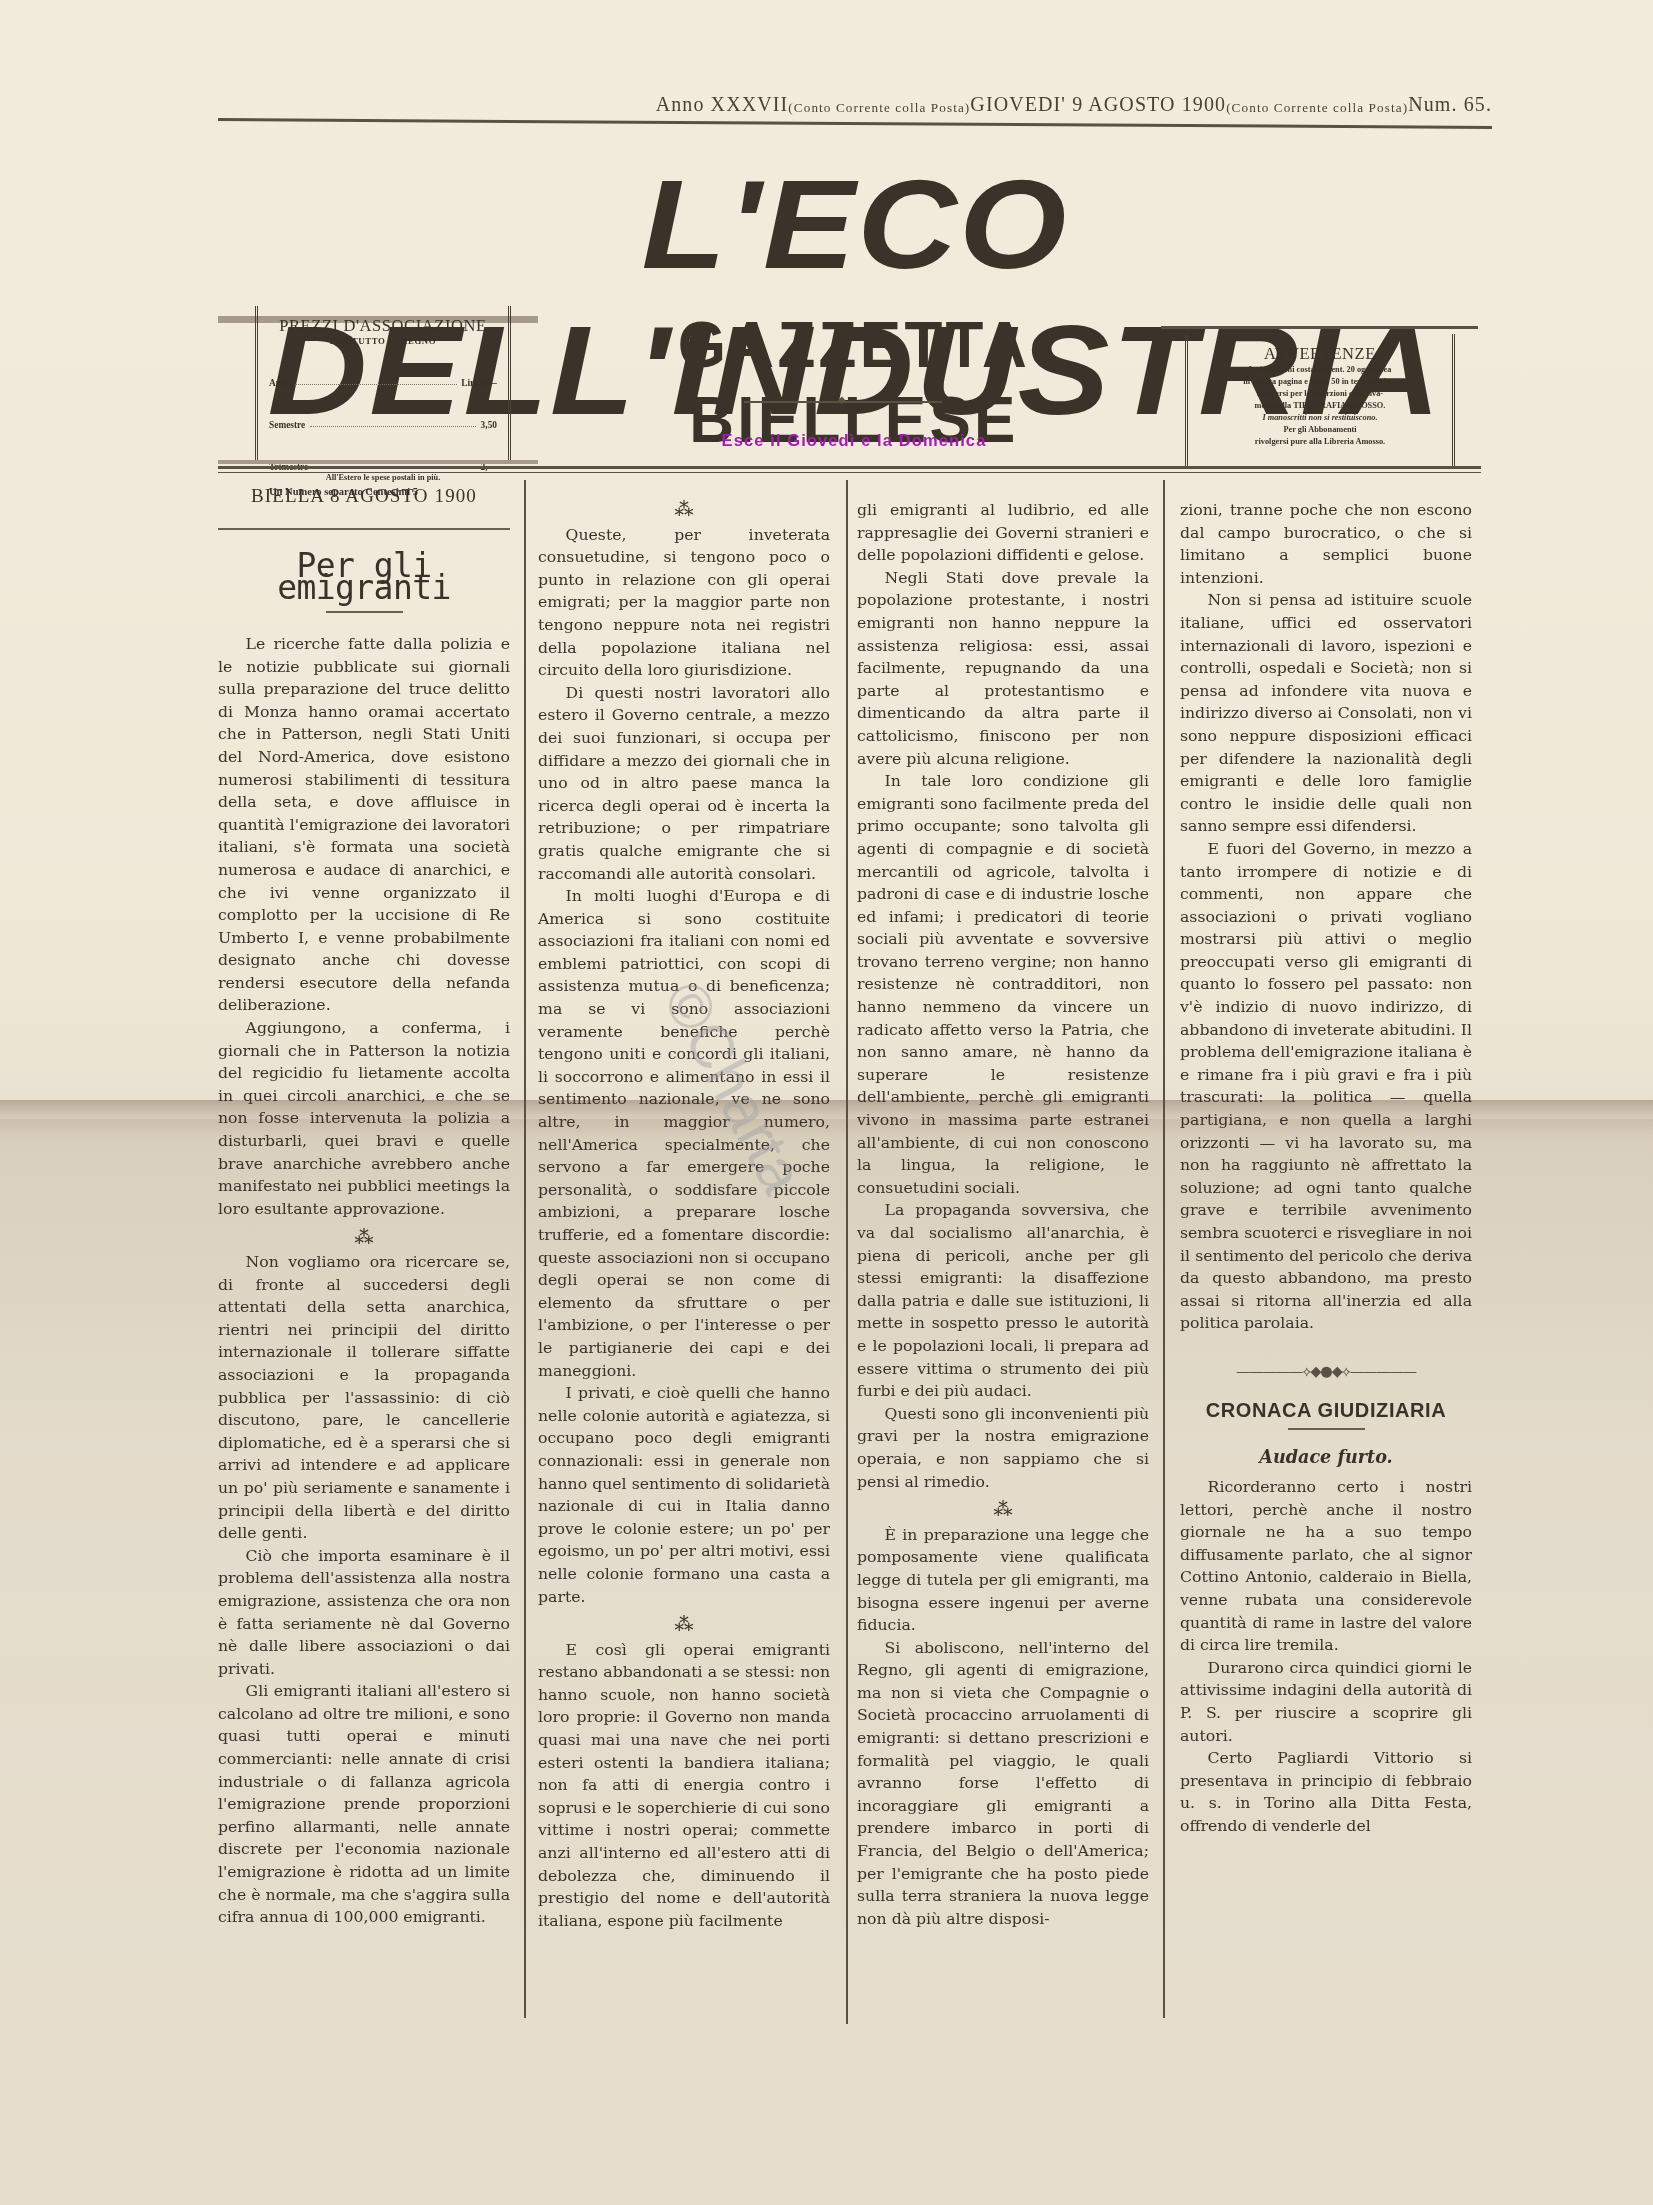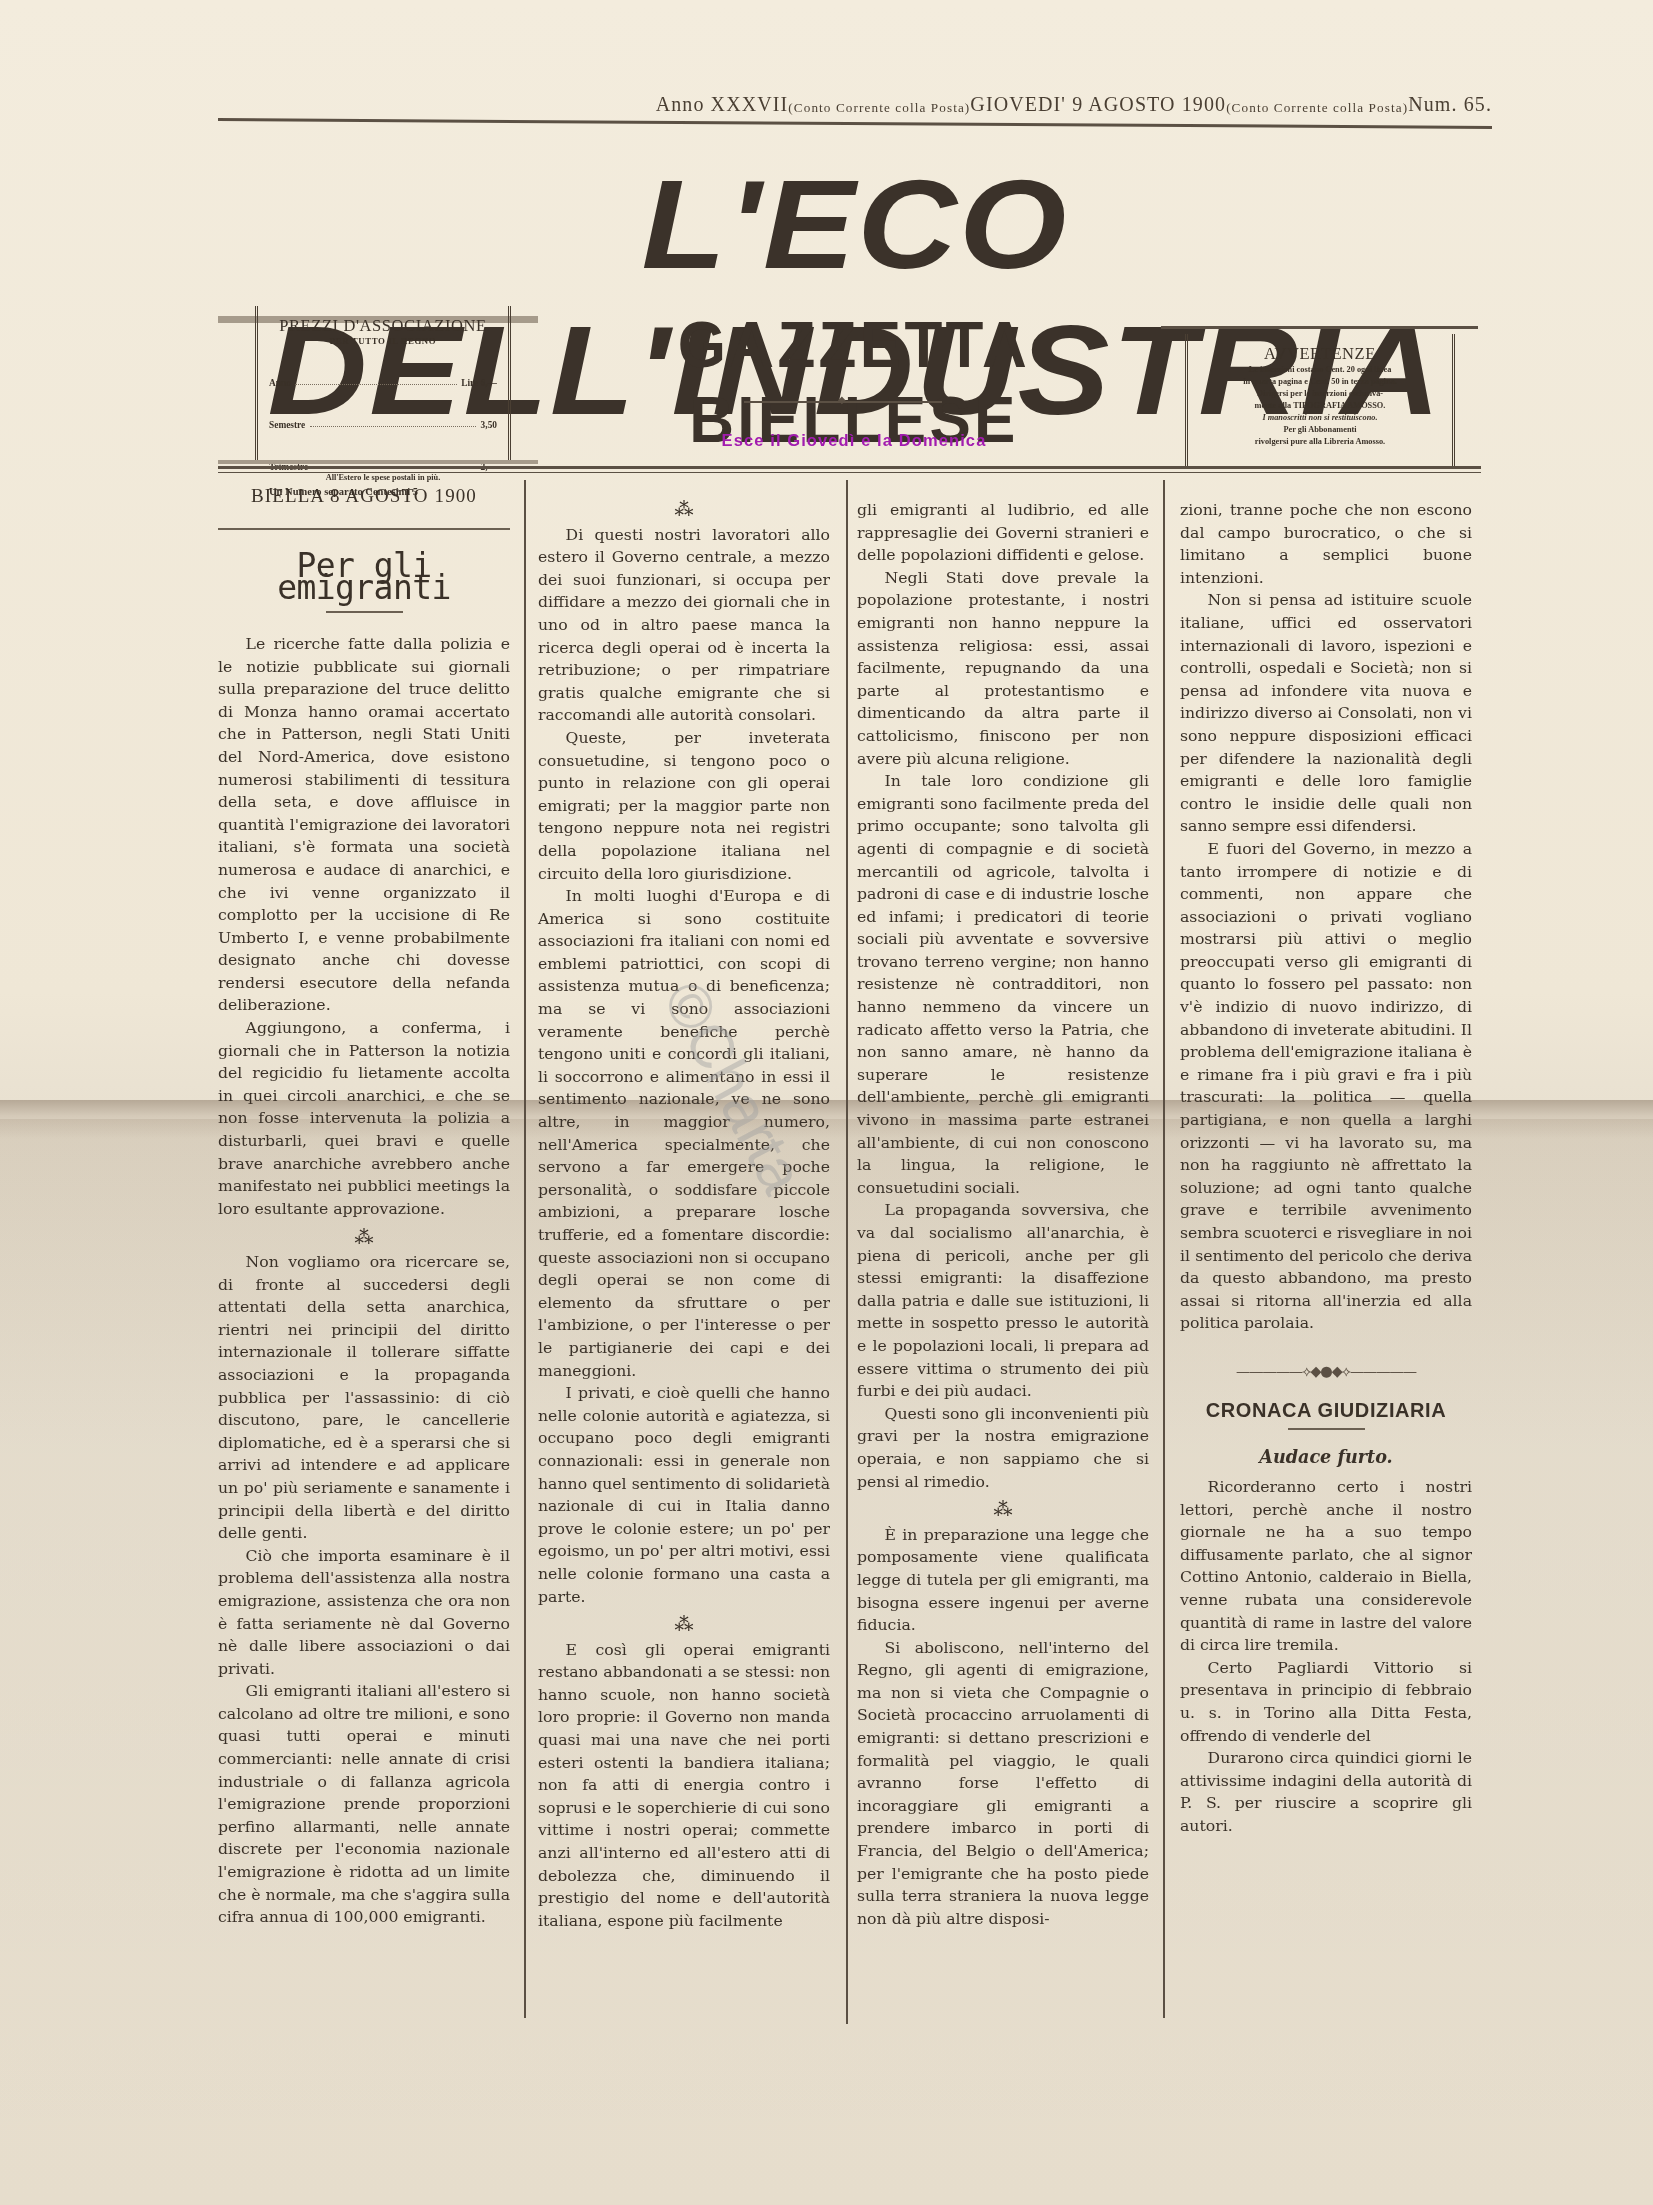--- a/index.html
+++ b/index.html
@@ -152,22 +152,22 @@
   <p>Le ricerche fatte dalla polizia e le notizie pubblicate sui giornali sulla preparazione del truce delitto di Monza hanno oramai accertato che in Patterson, negli Stati Uniti del Nord-America, dove esistono numerosi stabilimenti di tessitura della seta, e dove affluisce in quantità l'emigrazione dei lavoratori italiani, s'è formata una società numerosa e audace di anarchici, e che ivi venne organizzato il complotto per la uccisione di Re Umberto I, e venne probabilmente designato anche chi dovesse rendersi esecutore della nefanda deliberazione.</p>
   <p>Aggiungono, a conferma, i giornali che in Patterson la notizia del regicidio fu lietamente accolta in quei circoli anarchici, e che se non fosse intervenuta la polizia a disturbarli, quei bravi e quelle brave anarchiche avrebbero anche manifestato nei pubblici meetings la loro esultante approvazione.</p>
   <div class="asterism">⁂</div>
   <p>Non vogliamo ora ricercare se, di fronte al succedersi degli attentati della setta anarchica, rientri nei principii del diritto internazionale il tollerare siffatte associazioni e la propaganda pubblica per l'assassinio: di ciò discutono, pare, le cancellerie diplomatiche, ed è a sperarsi che si arrivi ad intendere e ad applicare un po' più seriamente e sanamente i principii della libertà e del diritto delle genti.</p>
   <p>Ciò che importa esaminare è il problema dell'assistenza alla nostra emigrazione, assistenza che ora non è fatta seriamente nè dal Governo nè dalle libere associazioni o dai privati.</p>
   <p>Gli emigranti italiani all'estero si calcolano ad oltre tre milioni, e sono quasi tutti operai e minuti commercianti: nelle annate di crisi industriale o di fallanza agricola l'emigrazione prende proporzioni perfino allarmanti, nelle annate discrete per l'economia nazionale l'emigrazione è ridotta ad un limite che è normale, ma che s'aggira sulla cifra annua di 100,000 emigranti.</p>
 </div>
 
 <div class="col" style="left:538px;top:493px;">
   <div class="asterism">⁂</div>
+  <p>Queste, per inveterata consuetudine, si tengono poco o punto in relazione con gli operai emigrati; per la maggior parte non tengono neppure nota nei registri della popolazione italiana nel circuito della loro giurisdizione.</p>
   <p>Di questi nostri lavoratori allo estero il Governo centrale, a mezzo dei suoi funzionari, si occupa per diffidare a mezzo dei giornali che in uno od in altro paese manca la ricerca degli operai od è incerta la retribuzione; o per rimpatriare gratis qualche emigrante che si raccomandi alle autorità consolari.</p>
-  <p>Queste, per inveterata consuetudine, si tengono poco o punto in relazione con gli operai emigrati; per la maggior parte non tengono neppure nota nei registri della popolazione italiana nel circuito della loro giurisdizione.</p>
   <p>In molti luoghi d'Europa e di America si sono costituite associazioni fra italiani con nomi ed emblemi patriottici, con scopi di assistenza mutua o di beneficenza; ma se vi sono associazioni veramente benefiche perchè tengono uniti e concordi gli italiani, li soccorrono e alimentano in essi il sentimento nazionale, ve ne sono altre, in maggior numero, nell'America specialmente, che servono a far emergere poche personalità, o soddisfare piccole ambizioni, a preparare losche trufferie, ed a fomentare discordie: queste associazioni non si occupano degli operai se non come di elemento da sfruttare o per l'ambizione, o per l'interesse o per le partigianerie dei capi e dei maneggioni.</p>
   <p>I privati, e cioè quelli che hanno nelle colonie autorità e agiatezza, si occupano poco degli emigranti connazionali: essi in generale non hanno quel sentimento di solidarietà nazionale di cui in Italia danno prove le colonie estere; un po' per egoismo, un po' per altri motivi, essi nelle colonie formano una casta a parte.</p>
   <div class="asterism">⁂</div>
   <p>E così gli operai emigranti restano abbandonati a se stessi: non hanno scuole, non hanno società loro proprie: il Governo non manda quasi mai una nave che nei porti esteri ostenti la bandiera italiana; non fa atti di energia contro i soprusi e le soperchierie di cui sono vittime i nostri operai; commette anzi all'interno ed all'estero atti di debolezza che, diminuendo il prestigio del nome e dell'autorità italiana, espone più facilmente</p>
 </div>
 
 <div class="col" style="left:857px;top:499px;">
   <p class="noindent">gli emigranti al ludibrio, ed alle rappresaglie dei Governi stranieri e delle popolazioni diffidenti e gelose.</p>
   <p>Negli Stati dove prevale la popolazione protestante, i nostri emigranti non hanno neppure la assistenza religiosa: essi, assai facilmente, repugnando da una parte al protestantismo e dimenticando da altra parte il cattolicismo, finiscono per non avere più alcuna religione.</p>
   <p>In tale loro condizione gli emigranti sono facilmente preda del primo occupante; sono talvolta gli agenti di compagnie e di società mercantili od agricole, talvolta i padroni di case e di industrie losche ed infami; i predicatori di teorie sociali più avventate e sovversive trovano terreno vergine; non hanno resistenze nè contradditori, non hanno nemmeno da vincere un radicato affetto verso la Patria, che non sanno amare, nè hanno da superare le resistenze dell'ambiente, perchè gli emigranti vivono in massima parte estranei all'ambiente, di cui non conoscono la lingua, la religione, le consuetudini sociali.</p>
@@ -180,18 +180,18 @@
 
 <div class="col" style="left:1180px;top:499px;">
   <p class="noindent">zioni, tranne poche che non escono dal campo burocratico, o che si limitano a semplici buone intenzioni.</p>
   <p>Non si pensa ad istituire scuole italiane, uffici ed osservatori internazionali di lavoro, ispezioni e controlli, ospedali e Società; non si pensa ad infondere vita nuova e indirizzo diverso ai Consolati, non vi sono neppure disposizioni efficaci per difendere la nazionalità degli emigranti e delle loro famiglie contro le insidie delle quali non sanno sempre essi difendersi.</p>
   <p>E fuori del Governo, in mezzo a tanto irrompere di notizie e di commenti, non appare che associazioni o privati vogliano mostrarsi più attivi o meglio preoccupati verso gli emigranti di quanto lo fossero pel passato: non v'è indizio di nuovo indirizzo, di abbandono di inveterate abitudini. Il problema dell'emigrazione italiana è e rimane fra i più gravi e fra i più trascurati: la politica — quella partigiana, e non quella a larghi orizzonti — vi ha lavorato su, ma non ha raggiunto nè affrettato la soluzione; ad ogni tanto qualche grave e terribile avvenimento sembra scuoterci e risvegliare in noi il sentimento del pericolo che deriva da questo abbandono, ma presto assai si ritorna all'inerzia ed alla politica parolaia.</p>
   <div class="ornament">—————⟡◆●◆⟡—————</div>
   <div class="section-title">CRONACA GIUDIZIARIA</div>
   <div class="short-rule" style="margin-bottom:5.5px;"></div>
   <div class="subhead">Audace furto.</div>
   <p>Ricorderanno certo i nostri lettori, perchè anche il nostro giornale ne ha a suo tempo diffusamente parlato, che al signor Cottino Antonio, calderaio in Biella, venne rubata una considerevole quantità di rame in lastre del valore di circa lire tremila.</p>
+  <p>Durarono circa quindici giorni le attivissime indagini della autorità di P. S. per riuscire a scoprire gli autori.</p>
   <p>Certo Pagliardi Vittorio si presentava in principio di febbraio u. s. in Torino alla Ditta Festa, offrendo di venderle del</p>
-  <p>Durarono circa quindici giorni le attivissime indagini della autorità di P. S. per riuscire a scoprire gli autori.</p>
 </div>
 
 <div class="watermark">©Charta</div>
 
 
 </body></html>

